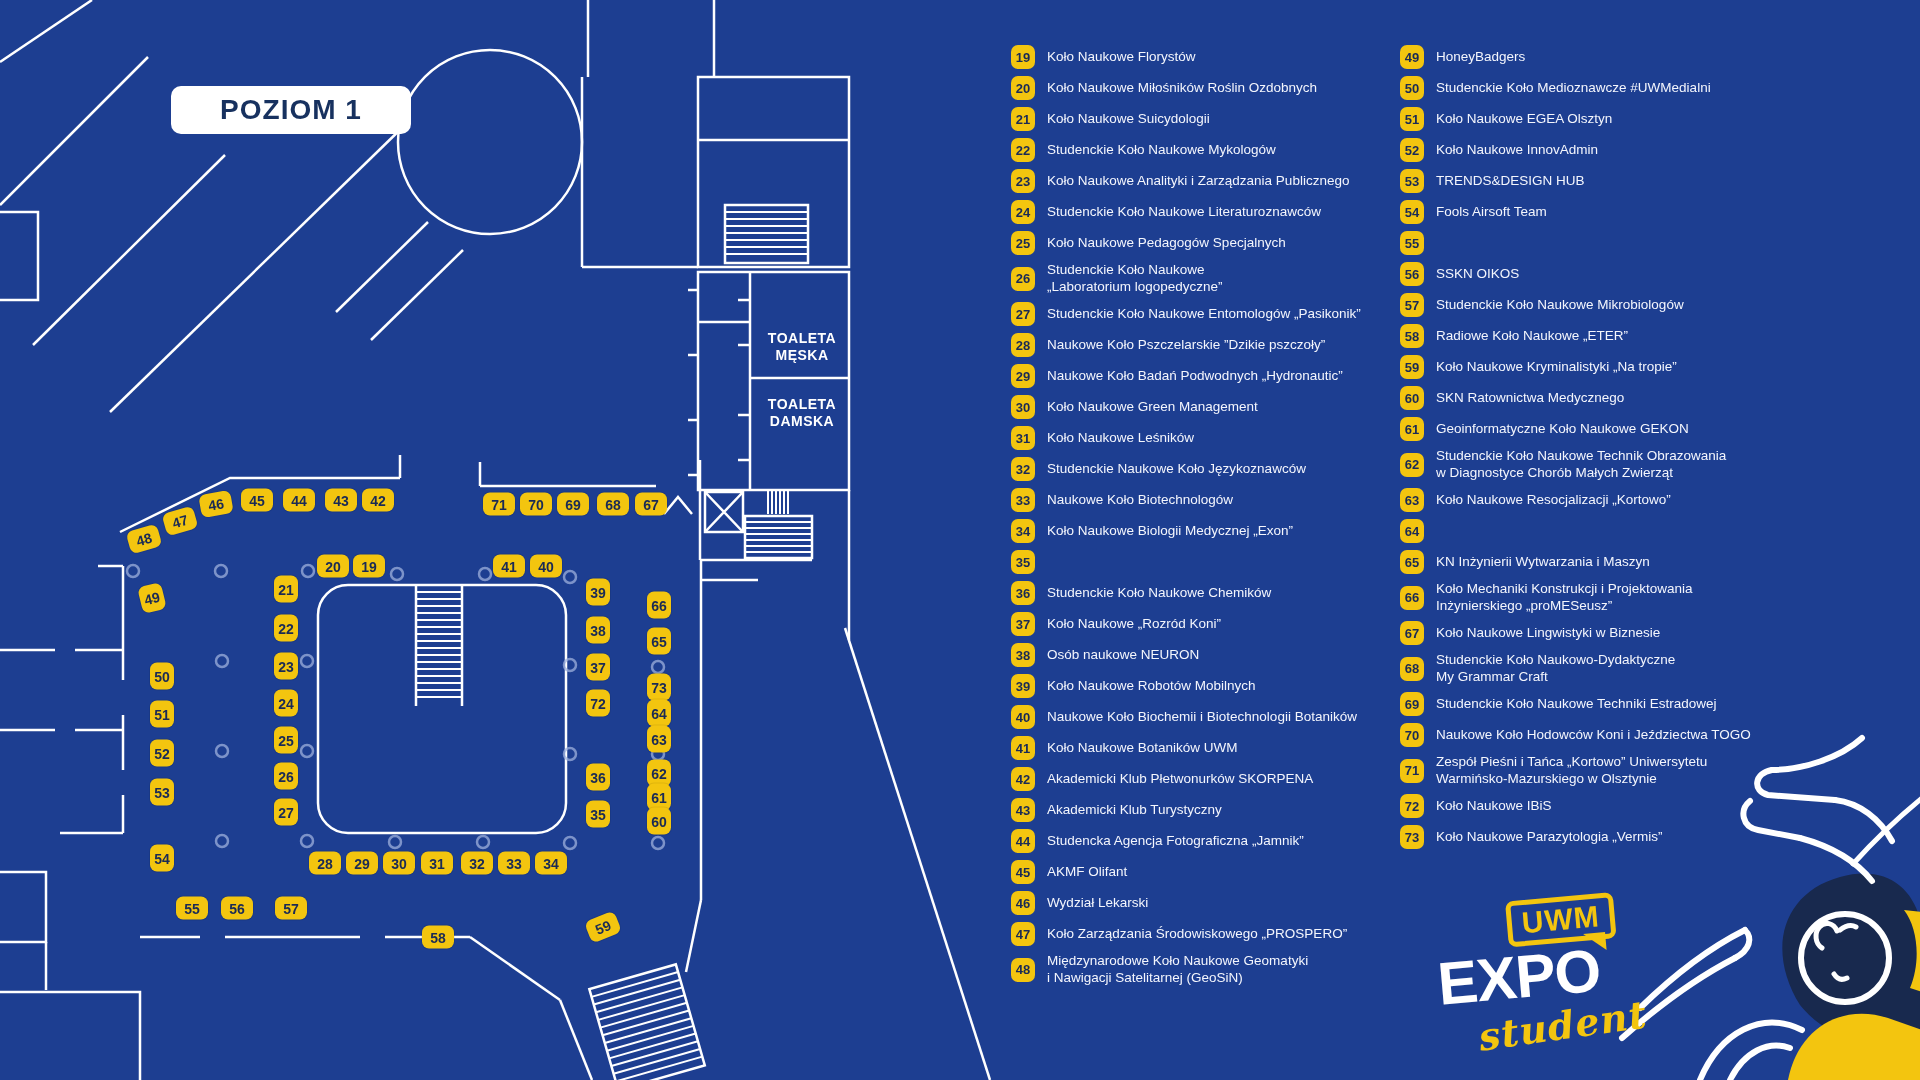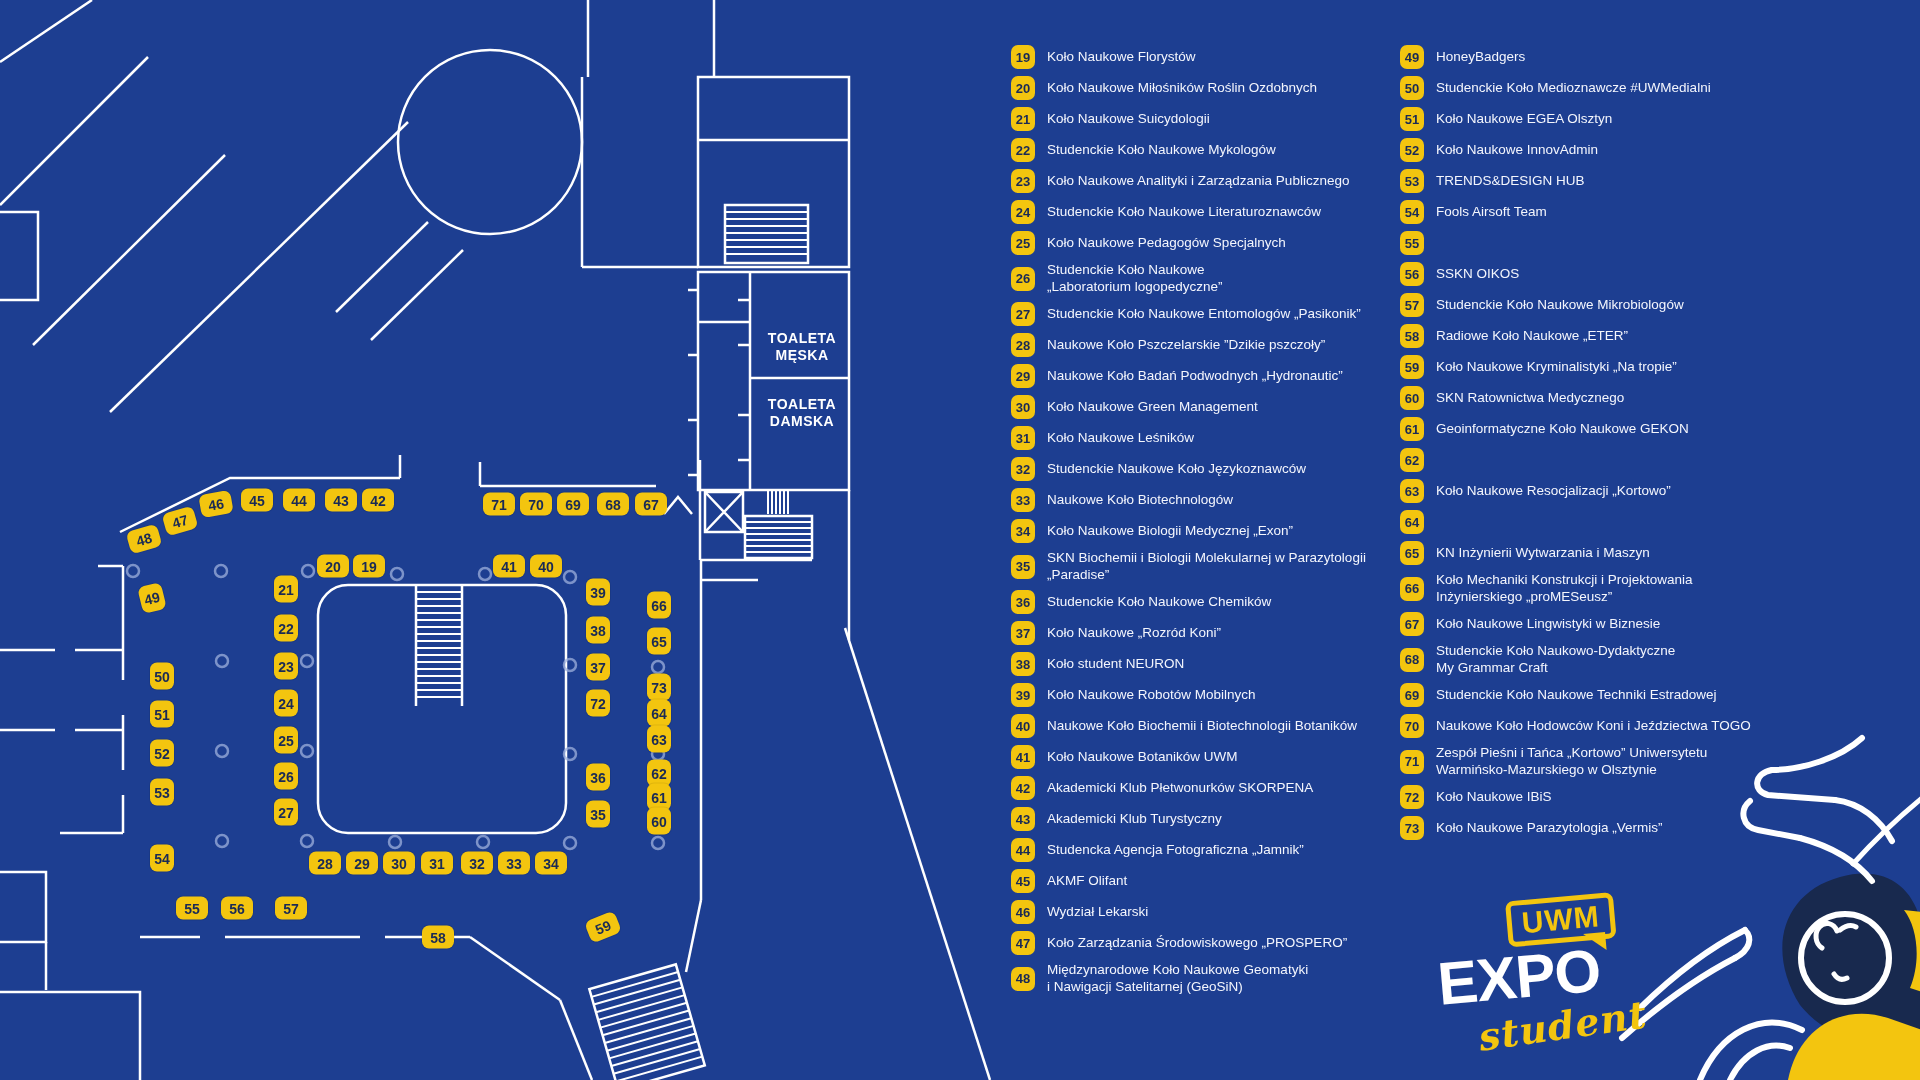--- a/index.html
+++ b/index.html
@@ -174,20 +174,23 @@
         <path d="M1800,838 C1830,846 1856,861 1872,881"></path>
         <path d="M1640,1008 C1680,969 1715,945 1745,930"></path>
         <path d="M1622,1038 C1665,1000 1702,975 1735,958"></path>
         <path d="M1745,930 C1753,938 1750,950 1735,958"></path>
         <path d="M1700,1080 C1720,1032 1762,1010 1802,1030"></path>
         <path d="M1730,1080 C1744,1052 1768,1040 1790,1048"></path>
       </g>
     </g>
   </svg>
 
+  <div class="poziom-pill">
+    <span>POZIOM 1</span>
+  </div>
 
   <div class="toilet-label" id="toilet-men">TOALETA
 MĘSKA</div>
   <div class="toilet-label" id="toilet-women">TOALETA
 DAMSKA</div>
 
   <div id="badge-layer">
       <div class="map-badge h" style="left: 144px; top: 539px; transform: translate(-50%, -50%) rotate(-16deg);">48</div>
       <div class="map-badge h" style="left: 180px; top: 521px; transform: translate(-50%, -50%) rotate(-16deg);">47</div>
       <div class="map-badge h" style="left: 216px; top: 504px; transform: translate(-50%, -50%) rotate(-10deg);">46</div>
@@ -322,37 +325,35 @@
       <span class="llabel">Naukowe Koło Biotechnologów</span>
     </div>
 
     <div class="lrow">
       <span class="lbadge">34</span>
       <span class="llabel">Koło Naukowe Biologii Medycznej „Exon”</span>
     </div>
 
     <div class="lrow">
       <span class="lbadge">35</span>
-      <span class="llabel">SKN Biochemii i Biologii Molekularnej w Parazytologii
-„Paradise”</span>
     </div>
 
     <div class="lrow">
       <span class="lbadge">36</span>
       <span class="llabel">Studenckie Koło Naukowe Chemików</span>
     </div>
 
     <div class="lrow">
       <span class="lbadge">37</span>
       <span class="llabel">Koło Naukowe „Rozród Koni”</span>
     </div>
 
     <div class="lrow">
       <span class="lbadge">38</span>
-      <span class="llabel">Koło student NEURON</span>
+      <span class="llabel">Osób naukowe NEURON</span>
     </div>
 
     <div class="lrow">
       <span class="lbadge">39</span>
       <span class="llabel">Koło Naukowe Robotów Mobilnych</span>
     </div>
 
     <div class="lrow">
       <span class="lbadge">40</span>
       <span class="llabel">Naukowe Koło Biochemii i Biotechnologii Botaników</span>
@@ -459,20 +460,22 @@
       <span class="llabel">SKN Ratownictwa Medycznego</span>
     </div>
 
     <div class="lrow">
       <span class="lbadge">61</span>
       <span class="llabel">Geoinformatyczne Koło Naukowe GEKON</span>
     </div>
 
     <div class="lrow">
       <span class="lbadge">62</span>
+      <span class="llabel">Studenckie Koło Naukowe Technik Obrazowania
+w Diagnostyce Chorób Małych Zwierząt</span>
     </div>
 
     <div class="lrow">
       <span class="lbadge">63</span>
       <span class="llabel">Koło Naukowe Resocjalizacji „Kortowo”</span>
     </div>
 
     <div class="lrow">
       <span class="lbadge">64</span>
     </div>

